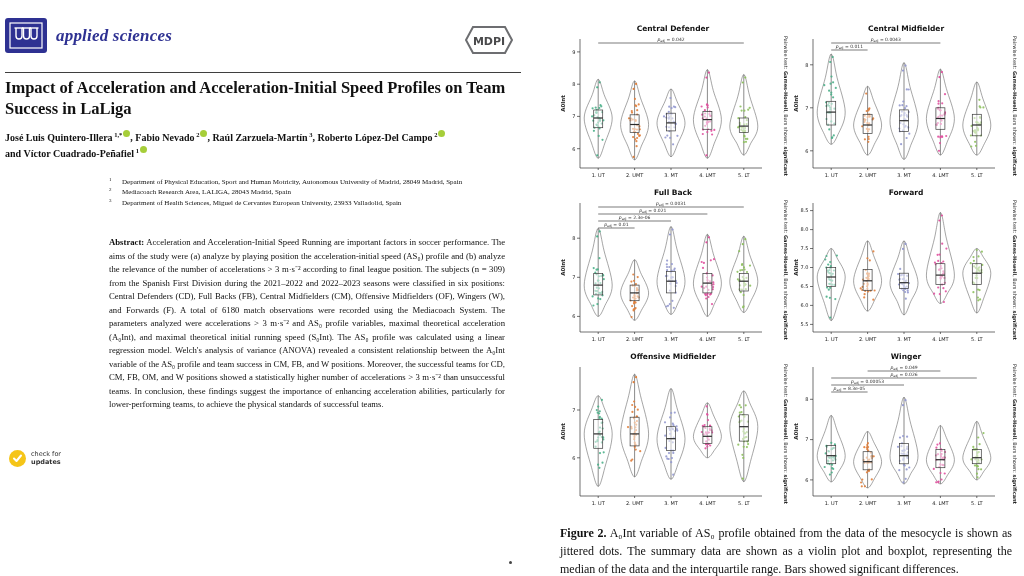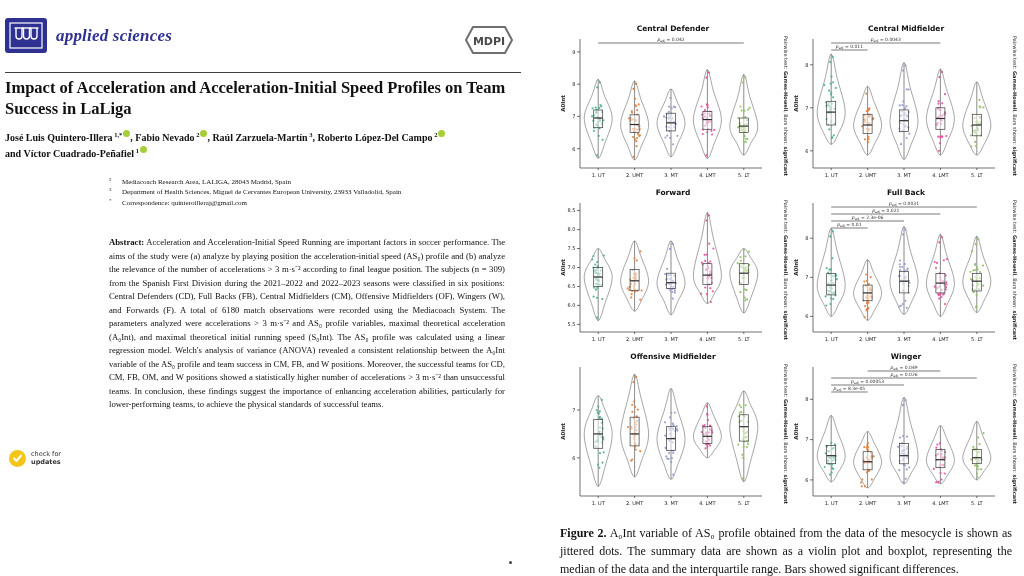--- a/index.html
+++ b/index.html
@@ -71,30 +71,30 @@
       </div>
     </div>
     <hr class="rule">
 
     <h1 class="paper-title">Impact of Acceleration and Acceleration-Initial Speed Profiles on Team Success in LaLiga</h1>
 
     <div class="authors"><span>José Luis Quintero-Illera</span><sup> 1,*</sup><span class="orcid-icon"></span>, <span>Fabio Nevado</span><sup> 2</sup><span class="orcid-icon"></span>, <span>Raúl Zarzuela-Martín</span><sup> 3</sup>, <span>Roberto López-Del Campo</span><sup> 2</sup><span class="orcid-icon"></span> <br>and <span>Víctor Cuadrado-Peñafiel</span><sup> 1</sup><span class="orcid-icon"></span></div>
 
     <div class="affil-block">
         <div class="affil-row">
+          <span class="affil-marker">1</span>
+          <span>Department of Physical Education, Sport and Human Motricity, Autonomous University of Madrid, 28049 Madrid, Spain</span>
+        </div>
+        <div class="affil-row">
           <span class="affil-marker">2</span>
           <span>Mediacoach Research Area, LALIGA, 28043 Madrid, Spain</span>
         </div>
         <div class="affil-row">
           <span class="affil-marker">3</span>
           <span>Department of Health Sciences, Miguel de Cervantes European University, 23933 Valladolid, Spain</span>
-        </div>
-        <div class="affil-row">
-          <span class="affil-marker">*</span>
-          <span>Correspondence: quinteroilleraj@gmail.com</span>
         </div>
       </div>
 
     <p class="abstract"><b>Abstract:</b> <span>Acceleration and Acceleration-Initial Speed Running are important factors in soccer performance. The aims of the study were (a) analyze by playing position the acceleration-initial speed (AS₀) profile and (b) analyze the relevance of the number of accelerations &gt; 3 m·s⁻² according to final league position. The subjects (n = 309) from the Spanish First Division during the 2021–2022 and 2022–2023 seasons were classified in six positions: Central Defenders (CD), Full Backs (FB), Central Midfielders (CM), Offensive Midfielders (OF), Wingers (W), and Forwards (F). A total of 6180 match observations were recorded using the Mediacoach System. The parameters analyzed were accelerations &gt; 3 m·s⁻² and AS₀ profile variables, maximal theoretical acceleration (A₀Int), and maximal theoretical initial running speed (S₀Int). The AS₀ profile was calculated using a linear regression model. Welch's analysis of variance (ANOVA) revealed a consistent relationship between the A₀Int variable of the AS₀ profile and team success in CM, FB, and W positions. Moreover, the successful teams for CD, CM, FB, OM, and W positions showed a statistically higher number of accelerations &gt; 3 m·s⁻² than unsuccessful teams. In conclusion, these findings suggest the importance of enhancing acceleration abilities, particularly for lower-performing teams, to achieve the physical standards of successful teams.</span></p>
 
     <div class="check-updates">
       <div class="cu-circle">
         <svg width="11" height="11" viewBox="0 0 11 11">
             <path d="M2 5.5 L4.5 8 L9 2.5" stroke="#ffffff" stroke-width="2" fill="none" stroke-linecap="round" stroke-linejoin="round"></path>
           </svg>
@@ -508,224 +508,20 @@
             <text x="42.2" y="142" text-anchor="middle" font-size="5" fill="#222">1. UT</text>
             <line x1="78.6" y1="133" x2="78.6" y2="135" stroke="#333" stroke-width="0.7"></line>
             <text x="78.6" y="142" text-anchor="middle" font-size="5" fill="#222">2. UMT</text>
             <line x1="115" y1="133" x2="115" y2="135" stroke="#333" stroke-width="0.7"></line>
             <text x="115" y="142" text-anchor="middle" font-size="5" fill="#222">3. MT</text>
             <line x1="151.39999999999998" y1="133" x2="151.39999999999998" y2="135" stroke="#333" stroke-width="0.7"></line>
             <text x="151.39999999999998" y="142" text-anchor="middle" font-size="5" fill="#222">4. LMT</text>
             <line x1="187.79999999999998" y1="133" x2="187.79999999999998" y2="135" stroke="#333" stroke-width="0.7"></line>
             <text x="187.79999999999998" y="142" text-anchor="middle" font-size="5" fill="#222">5. LT</text>
           </svg><div class="side-note"><span>Pairwise test: </span><span class="b">Games-Howell</span><span>, Bars shown: </span><span class="b">significant</span></div></div>
-        <div class="plot-cell"><div class="plot-title">Forward</div><svg width="216" height="150" viewBox="0 0 216 150">
-            <line x1="24" y1="4" x2="24" y2="133" stroke="#333" stroke-width="0.7"></line>
-            <line x1="24" y1="133" x2="206" y2="133" stroke="#333" stroke-width="0.7"></line>
-            <line x1="21" y1="125.4" x2="24" y2="125.4" stroke="#333" stroke-width="0.7"></line>
-            <text x="19.5" y="127.2" text-anchor="end" font-size="5" fill="#222">5.5</text>
-            <line x1="21" y1="106.4" x2="24" y2="106.4" stroke="#333" stroke-width="0.7"></line>
-            <text x="19.5" y="108.2" text-anchor="end" font-size="5" fill="#222">6.0</text>
-            <line x1="21" y1="87.5" x2="24" y2="87.5" stroke="#333" stroke-width="0.7"></line>
-            <text x="19.5" y="89.3" text-anchor="end" font-size="5" fill="#222">6.5</text>
-            <line x1="21" y1="68.5" x2="24" y2="68.5" stroke="#333" stroke-width="0.7"></line>
-            <text x="19.5" y="70.3" text-anchor="end" font-size="5" fill="#222">7.0</text>
-            <line x1="21" y1="49.5" x2="24" y2="49.5" stroke="#333" stroke-width="0.7"></line>
-            <text x="19.5" y="51.3" text-anchor="end" font-size="5" fill="#222">7.5</text>
-            <line x1="21" y1="30.6" x2="24" y2="30.6" stroke="#333" stroke-width="0.7"></line>
-            <text x="19.5" y="32.4" text-anchor="end" font-size="5" fill="#222">8.0</text>
-            <line x1="21" y1="11.6" x2="24" y2="11.6" stroke="#333" stroke-width="0.7"></line>
-            <text x="19.5" y="13.4" text-anchor="end" font-size="5" fill="#222">8.5</text>
-            <text transform="rotate(-90 7 68.5)" x="7" y="70.5" text-anchor="middle" font-size="5.5" font-weight="bold" fill="#222">A0Int</text>
-            <line x1="42.2" y1="121.6" x2="42.2" y2="49.5" stroke="#3a3a3a" stroke-width="0.6"></line>
-            <path d="M42.2,49.5C44.2,49.5 45.7,54.3 48.1,59.0C50.4,63.8 56.1,70.4 56.2,78.0C56.3,85.6 51.3,97.3 48.9,104.5C46.6,111.8 44.4,121.6 42.2,121.6C40.0,121.6 37.8,111.8 35.5,104.5C33.1,97.3 28.1,85.6 28.2,78.0C28.3,70.4 34.0,63.8 36.3,59.0C38.7,54.3 40.2,49.5 42.2,49.5Z" fill="none" stroke="#6a6a6a" stroke-width="0.6"></path>
-            <circle cx="44.9" cy="71.5" r="1.1" fill="#4db08a" fill-opacity="0.9"></circle>
-            <circle cx="36.3" cy="60.5" r="1.1" fill="#4db08a" fill-opacity="0.9"></circle>
-            <circle cx="41.3" cy="69.0" r="1.1" fill="#4db08a" fill-opacity="0.9"></circle>
-            <circle cx="40.3" cy="74.2" r="1.1" fill="#4db08a" fill-opacity="0.9"></circle>
-            <circle cx="41.0" cy="85.0" r="1.1" fill="#4db08a" fill-opacity="0.9"></circle>
-            <circle cx="39.3" cy="73.0" r="1.1" fill="#4db08a" fill-opacity="0.9"></circle>
-            <circle cx="40.9" cy="98.8" r="1.1" fill="#4db08a" fill-opacity="0.9"></circle>
-            <circle cx="37.3" cy="68.5" r="1.1" fill="#4db08a" fill-opacity="0.9"></circle>
-            <circle cx="45.5" cy="85.9" r="1.1" fill="#4db08a" fill-opacity="0.9"></circle>
-            <circle cx="38.9" cy="71.7" r="1.1" fill="#4db08a" fill-opacity="0.9"></circle>
-            <circle cx="41.4" cy="74.3" r="1.1" fill="#4db08a" fill-opacity="0.9"></circle>
-            <circle cx="38.1" cy="88.6" r="1.1" fill="#4db08a" fill-opacity="0.9"></circle>
-            <circle cx="46.3" cy="100.1" r="1.1" fill="#4db08a" fill-opacity="0.9"></circle>
-            <circle cx="40.2" cy="84.8" r="1.1" fill="#4db08a" fill-opacity="0.9"></circle>
-            <circle cx="42.3" cy="76.6" r="1.1" fill="#4db08a" fill-opacity="0.9"></circle>
-            <circle cx="37.5" cy="57.0" r="1.1" fill="#4db08a" fill-opacity="0.9"></circle>
-            <circle cx="41.2" cy="63.1" r="1.1" fill="#4db08a" fill-opacity="0.9"></circle>
-            <circle cx="43.8" cy="74.8" r="1.1" fill="#4db08a" fill-opacity="0.9"></circle>
-            <circle cx="41.5" cy="81.2" r="1.1" fill="#4db08a" fill-opacity="0.9"></circle>
-            <circle cx="40.6" cy="71.0" r="1.1" fill="#4db08a" fill-opacity="0.9"></circle>
-            <circle cx="39.8" cy="90.7" r="1.1" fill="#4db08a" fill-opacity="0.9"></circle>
-            <circle cx="41.8" cy="67.2" r="1.1" fill="#4db08a" fill-opacity="0.9"></circle>
-            <circle cx="47.9" cy="56.6" r="1.1" fill="#4db08a" fill-opacity="0.9"></circle>
-            <circle cx="39.2" cy="65.6" r="1.1" fill="#4db08a" fill-opacity="0.9"></circle>
-            <circle cx="40.3" cy="80.6" r="1.1" fill="#4db08a" fill-opacity="0.9"></circle>
-            <circle cx="41.2" cy="88.8" r="1.1" fill="#4db08a" fill-opacity="0.9"></circle>
-            <circle cx="43.3" cy="85.7" r="1.1" fill="#4db08a" fill-opacity="0.9"></circle>
-            <circle cx="39.9" cy="78.7" r="1.1" fill="#4db08a" fill-opacity="0.9"></circle>
-            <circle cx="43.2" cy="81.7" r="1.1" fill="#4db08a" fill-opacity="0.9"></circle>
-            <circle cx="37.6" cy="97.7" r="1.1" fill="#4db08a" fill-opacity="0.9"></circle>
-            <circle cx="41.2" cy="118.6" r="1.1" fill="#4db08a"></circle>
-            <rect x="37.7" y="68.5" width="9" height="19.0" fill="#ffffff" fill-opacity="0.5" stroke="#3a3a3a" stroke-width="0.7"></rect>
-            <line x1="37.7" y1="78.0" x2="46.7" y2="78.0" stroke="#2a2a2a" stroke-width="1.2"></line>
-            <line x1="78.6" y1="112.1" x2="78.6" y2="41.9" stroke="#3a3a3a" stroke-width="0.6"></line>
-            <path d="M78.6,41.9C80.6,41.9 82.1,49.5 84.5,56.2C86.8,62.8 92.5,74.2 92.6,81.8C92.7,89.4 87.7,96.6 85.3,101.7C83.0,106.8 80.8,112.1 78.6,112.1C76.4,112.1 74.2,106.8 71.9,101.7C69.5,96.6 64.5,89.4 64.6,81.8C64.7,74.2 70.4,62.8 72.7,56.2C75.1,49.5 76.6,41.9 78.6,41.9Z" fill="none" stroke="#6a6a6a" stroke-width="0.6"></path>
-            <circle cx="76.8" cy="71.1" r="1.1" fill="#e0803c" fill-opacity="0.9"></circle>
-            <circle cx="75.6" cy="95.2" r="1.1" fill="#e0803c" fill-opacity="0.9"></circle>
-            <circle cx="75.2" cy="98.4" r="1.1" fill="#e0803c" fill-opacity="0.9"></circle>
-            <circle cx="78.5" cy="74.4" r="1.1" fill="#e0803c" fill-opacity="0.9"></circle>
-            <circle cx="73.2" cy="91.0" r="1.1" fill="#e0803c" fill-opacity="0.9"></circle>
-            <circle cx="80.8" cy="61.4" r="1.1" fill="#e0803c" fill-opacity="0.9"></circle>
-            <circle cx="81.6" cy="91.7" r="1.1" fill="#e0803c" fill-opacity="0.9"></circle>
-            <circle cx="79.2" cy="92.4" r="1.1" fill="#e0803c" fill-opacity="0.9"></circle>
-            <circle cx="78.1" cy="74.7" r="1.1" fill="#e0803c" fill-opacity="0.9"></circle>
-            <circle cx="79.7" cy="77.4" r="1.1" fill="#e0803c" fill-opacity="0.9"></circle>
-            <circle cx="71.7" cy="89.4" r="1.1" fill="#e0803c" fill-opacity="0.9"></circle>
-            <circle cx="79.7" cy="76.0" r="1.1" fill="#e0803c" fill-opacity="0.9"></circle>
-            <circle cx="84.3" cy="100.7" r="1.1" fill="#e0803c" fill-opacity="0.9"></circle>
-            <circle cx="79.6" cy="79.8" r="1.1" fill="#e0803c" fill-opacity="0.9"></circle>
-            <circle cx="77.4" cy="78.8" r="1.1" fill="#e0803c" fill-opacity="0.9"></circle>
-            <circle cx="78.7" cy="85.8" r="1.1" fill="#e0803c" fill-opacity="0.9"></circle>
-            <circle cx="73.6" cy="87.8" r="1.1" fill="#e0803c" fill-opacity="0.9"></circle>
-            <circle cx="76.2" cy="91.9" r="1.1" fill="#e0803c" fill-opacity="0.9"></circle>
-            <circle cx="79.4" cy="80.7" r="1.1" fill="#e0803c" fill-opacity="0.9"></circle>
-            <circle cx="77.4" cy="81.8" r="1.1" fill="#e0803c" fill-opacity="0.9"></circle>
-            <circle cx="78.3" cy="89.8" r="1.1" fill="#e0803c" fill-opacity="0.9"></circle>
-            <circle cx="84.4" cy="52.4" r="1.1" fill="#e0803c" fill-opacity="0.9"></circle>
-            <circle cx="78.0" cy="87.3" r="1.1" fill="#e0803c" fill-opacity="0.9"></circle>
-            <circle cx="78.4" cy="59.3" r="1.1" fill="#e0803c" fill-opacity="0.9"></circle>
-            <circle cx="78.5" cy="84.4" r="1.1" fill="#e0803c" fill-opacity="0.9"></circle>
-            <circle cx="80.0" cy="74.6" r="1.1" fill="#e0803c" fill-opacity="0.9"></circle>
-            <circle cx="78.9" cy="78.7" r="1.1" fill="#e0803c" fill-opacity="0.9"></circle>
-            <circle cx="85.6" cy="91.5" r="1.1" fill="#e0803c" fill-opacity="0.9"></circle>
-            <circle cx="74.2" cy="80.7" r="1.1" fill="#e0803c" fill-opacity="0.9"></circle>
-            <circle cx="75.0" cy="84.8" r="1.1" fill="#e0803c" fill-opacity="0.9"></circle>
-            <rect x="74.1" y="70.4" width="9" height="20.9" fill="#ffffff" fill-opacity="0.5" stroke="#3a3a3a" stroke-width="0.7"></rect>
-            <line x1="74.1" y1="81.8" x2="83.1" y2="81.8" stroke="#2a2a2a" stroke-width="1.2"></line>
-            <line x1="115" y1="115.9" x2="115" y2="41.9" stroke="#3a3a3a" stroke-width="0.6"></line>
-            <path d="M115.0,41.9C117.0,41.9 118.5,51.1 120.9,58.1C123.2,65.0 128.9,76.2 129.0,83.7C129.1,91.1 124.1,97.3 121.7,102.6C119.4,108.0 117.2,115.9 115.0,115.9C112.8,115.9 110.6,108.0 108.3,102.6C105.9,97.3 100.9,91.1 101.0,83.7C101.1,76.2 106.8,65.0 109.1,58.1C111.5,51.1 113.0,41.9 115.0,41.9Z" fill="none" stroke="#6a6a6a" stroke-width="0.6"></path>
-            <circle cx="116.1" cy="88.7" r="1.1" fill="#9499cf" fill-opacity="0.9"></circle>
-            <circle cx="119.9" cy="84.2" r="1.1" fill="#9499cf" fill-opacity="0.9"></circle>
-            <circle cx="111.8" cy="76.5" r="1.1" fill="#9499cf" fill-opacity="0.9"></circle>
-            <circle cx="115.0" cy="79.7" r="1.1" fill="#9499cf" fill-opacity="0.9"></circle>
-            <circle cx="114.3" cy="91.3" r="1.1" fill="#9499cf" fill-opacity="0.9"></circle>
-            <circle cx="114.3" cy="75.8" r="1.1" fill="#9499cf" fill-opacity="0.9"></circle>
-            <circle cx="116.3" cy="89.9" r="1.1" fill="#9499cf" fill-opacity="0.9"></circle>
-            <circle cx="116.8" cy="99.7" r="1.1" fill="#9499cf" fill-opacity="0.9"></circle>
-            <circle cx="118.1" cy="76.8" r="1.1" fill="#9499cf" fill-opacity="0.9"></circle>
-            <circle cx="118.7" cy="89.5" r="1.1" fill="#9499cf" fill-opacity="0.9"></circle>
-            <circle cx="112.8" cy="89.6" r="1.1" fill="#9499cf" fill-opacity="0.9"></circle>
-            <circle cx="112.3" cy="84.3" r="1.1" fill="#9499cf" fill-opacity="0.9"></circle>
-            <circle cx="109.1" cy="75.0" r="1.1" fill="#9499cf" fill-opacity="0.9"></circle>
-            <circle cx="110.0" cy="85.5" r="1.1" fill="#9499cf" fill-opacity="0.9"></circle>
-            <circle cx="112.5" cy="76.0" r="1.1" fill="#9499cf" fill-opacity="0.9"></circle>
-            <circle cx="111.2" cy="79.9" r="1.1" fill="#9499cf" fill-opacity="0.9"></circle>
-            <circle cx="115.0" cy="76.3" r="1.1" fill="#9499cf" fill-opacity="0.9"></circle>
-            <circle cx="113.6" cy="85.2" r="1.1" fill="#9499cf" fill-opacity="0.9"></circle>
-            <circle cx="115.5" cy="84.2" r="1.1" fill="#9499cf" fill-opacity="0.9"></circle>
-            <circle cx="115.2" cy="88.3" r="1.1" fill="#9499cf" fill-opacity="0.9"></circle>
-            <circle cx="117.8" cy="87.5" r="1.1" fill="#9499cf" fill-opacity="0.9"></circle>
-            <circle cx="118.7" cy="91.6" r="1.1" fill="#9499cf" fill-opacity="0.9"></circle>
-            <circle cx="114.9" cy="86.9" r="1.1" fill="#9499cf" fill-opacity="0.9"></circle>
-            <circle cx="117.3" cy="81.6" r="1.1" fill="#9499cf" fill-opacity="0.9"></circle>
-            <circle cx="118.9" cy="93.4" r="1.1" fill="#9499cf" fill-opacity="0.9"></circle>
-            <circle cx="116.4" cy="82.1" r="1.1" fill="#9499cf" fill-opacity="0.9"></circle>
-            <circle cx="116.1" cy="93.0" r="1.1" fill="#9499cf" fill-opacity="0.9"></circle>
-            <circle cx="111.2" cy="69.9" r="1.1" fill="#9499cf" fill-opacity="0.9"></circle>
-            <circle cx="110.4" cy="80.7" r="1.1" fill="#9499cf" fill-opacity="0.9"></circle>
-            <circle cx="114.0" cy="80.2" r="1.1" fill="#9499cf" fill-opacity="0.9"></circle>
-            <circle cx="116.5" cy="44.9" r="1.1" fill="#9499cf"></circle>
-            <circle cx="114" cy="49.9" r="1.1" fill="#9499cf"></circle>
-            <rect x="110.5" y="74.2" width="9" height="15.2" fill="#ffffff" fill-opacity="0.5" stroke="#3a3a3a" stroke-width="0.7"></rect>
-            <line x1="110.5" y1="83.7" x2="119.5" y2="83.7" stroke="#2a2a2a" stroke-width="1.2"></line>
-            <line x1="151.39999999999998" y1="104.5" x2="151.39999999999998" y2="13.5" stroke="#3a3a3a" stroke-width="0.6"></line>
-            <path d="M151.4,13.5C153.4,13.5 154.9,28.7 157.3,39.1C159.6,49.5 165.3,66.8 165.4,76.1C165.5,85.4 160.5,90.3 158.1,95.1C155.8,99.8 153.6,104.5 151.4,104.5C149.2,104.5 147.0,99.8 144.7,95.1C142.3,90.3 137.3,85.4 137.4,76.1C137.5,66.8 143.2,49.5 145.5,39.1C147.9,28.7 149.4,13.5 151.4,13.5Z" fill="none" stroke="#6a6a6a" stroke-width="0.6"></path>
-            <circle cx="150.6" cy="55.6" r="1.1" fill="#e0519e" fill-opacity="0.9"></circle>
-            <circle cx="155.7" cy="83.8" r="1.1" fill="#e0519e" fill-opacity="0.9"></circle>
-            <circle cx="151.8" cy="67.0" r="1.1" fill="#e0519e" fill-opacity="0.9"></circle>
-            <circle cx="145.1" cy="94.7" r="1.1" fill="#e0519e" fill-opacity="0.9"></circle>
-            <circle cx="151.8" cy="79.6" r="1.1" fill="#e0519e" fill-opacity="0.9"></circle>
-            <circle cx="153.0" cy="77.6" r="1.1" fill="#e0519e" fill-opacity="0.9"></circle>
-            <circle cx="151.5" cy="78.7" r="1.1" fill="#e0519e" fill-opacity="0.9"></circle>
-            <circle cx="154.9" cy="74.4" r="1.1" fill="#e0519e" fill-opacity="0.9"></circle>
-            <circle cx="150.5" cy="70.4" r="1.1" fill="#e0519e" fill-opacity="0.9"></circle>
-            <circle cx="152.5" cy="69.3" r="1.1" fill="#e0519e" fill-opacity="0.9"></circle>
-            <circle cx="154.3" cy="72.3" r="1.1" fill="#e0519e" fill-opacity="0.9"></circle>
-            <circle cx="156.8" cy="92.3" r="1.1" fill="#e0519e" fill-opacity="0.9"></circle>
-            <circle cx="149.2" cy="61.9" r="1.1" fill="#e0519e" fill-opacity="0.9"></circle>
-            <circle cx="157.4" cy="49.6" r="1.1" fill="#e0519e" fill-opacity="0.9"></circle>
-            <circle cx="151.7" cy="76.5" r="1.1" fill="#e0519e" fill-opacity="0.9"></circle>
-            <circle cx="154.0" cy="74.5" r="1.1" fill="#e0519e" fill-opacity="0.9"></circle>
-            <circle cx="154.4" cy="89.2" r="1.1" fill="#e0519e" fill-opacity="0.9"></circle>
-            <circle cx="153.2" cy="44.7" r="1.1" fill="#e0519e" fill-opacity="0.9"></circle>
-            <circle cx="150.0" cy="70.8" r="1.1" fill="#e0519e" fill-opacity="0.9"></circle>
-            <circle cx="154.3" cy="62.5" r="1.1" fill="#e0519e" fill-opacity="0.9"></circle>
-            <circle cx="148.6" cy="55.8" r="1.1" fill="#e0519e" fill-opacity="0.9"></circle>
-            <circle cx="149.2" cy="88.5" r="1.1" fill="#e0519e" fill-opacity="0.9"></circle>
-            <circle cx="146.8" cy="65.3" r="1.1" fill="#e0519e" fill-opacity="0.9"></circle>
-            <circle cx="152.6" cy="64.0" r="1.1" fill="#e0519e" fill-opacity="0.9"></circle>
-            <circle cx="153.1" cy="85.4" r="1.1" fill="#e0519e" fill-opacity="0.9"></circle>
-            <circle cx="155.3" cy="78.9" r="1.1" fill="#e0519e" fill-opacity="0.9"></circle>
-            <circle cx="145.9" cy="63.6" r="1.1" fill="#e0519e" fill-opacity="0.9"></circle>
-            <circle cx="153.1" cy="76.3" r="1.1" fill="#e0519e" fill-opacity="0.9"></circle>
-            <circle cx="154.9" cy="103.0" r="1.1" fill="#e0519e" fill-opacity="0.9"></circle>
-            <circle cx="150.8" cy="95.1" r="1.1" fill="#e0519e" fill-opacity="0.9"></circle>
-            <circle cx="152.89999999999998" cy="16.5" r="1.1" fill="#e0519e"></circle>
-            <circle cx="150.39999999999998" cy="21.5" r="1.1" fill="#e0519e"></circle>
-            <rect x="146.89999999999998" y="64.7" width="9" height="20.9" fill="#ffffff" fill-opacity="0.5" stroke="#3a3a3a" stroke-width="0.7"></rect>
-            <line x1="146.89999999999998" y1="76.1" x2="155.89999999999998" y2="76.1" stroke="#2a2a2a" stroke-width="1.2"></line>
-            <line x1="187.79999999999998" y1="114.0" x2="187.79999999999998" y2="49.5" stroke="#3a3a3a" stroke-width="0.6"></line>
-            <path d="M187.8,49.5C189.8,49.5 191.3,53.0 193.7,57.1C196.0,61.2 201.7,67.1 201.8,74.2C201.9,81.3 196.9,93.2 194.5,99.8C192.2,106.4 190.0,114.0 187.8,114.0C185.6,114.0 183.4,106.4 181.1,99.8C178.7,93.2 173.7,81.3 173.8,74.2C173.9,67.1 179.6,61.2 181.9,57.1C184.3,53.0 185.8,49.5 187.8,49.5Z" fill="none" stroke="#6a6a6a" stroke-width="0.6"></path>
-            <circle cx="184.9" cy="61.8" r="1.1" fill="#8ec15f" fill-opacity="0.9"></circle>
-            <circle cx="189.3" cy="101.3" r="1.1" fill="#8ec15f" fill-opacity="0.9"></circle>
-            <circle cx="187.7" cy="72.9" r="1.1" fill="#8ec15f" fill-opacity="0.9"></circle>
-            <circle cx="191.1" cy="100.4" r="1.1" fill="#8ec15f" fill-opacity="0.9"></circle>
-            <circle cx="186.7" cy="68.8" r="1.1" fill="#8ec15f" fill-opacity="0.9"></circle>
-            <circle cx="193.3" cy="65.9" r="1.1" fill="#8ec15f" fill-opacity="0.9"></circle>
-            <circle cx="190.5" cy="72.0" r="1.1" fill="#8ec15f" fill-opacity="0.9"></circle>
-            <circle cx="189.0" cy="90.6" r="1.1" fill="#8ec15f" fill-opacity="0.9"></circle>
-            <circle cx="190.6" cy="91.1" r="1.1" fill="#8ec15f" fill-opacity="0.9"></circle>
-            <circle cx="190.0" cy="71.4" r="1.1" fill="#8ec15f" fill-opacity="0.9"></circle>
-            <circle cx="186.7" cy="78.9" r="1.1" fill="#8ec15f" fill-opacity="0.9"></circle>
-            <circle cx="185.3" cy="84.3" r="1.1" fill="#8ec15f" fill-opacity="0.9"></circle>
-            <circle cx="185.1" cy="67.4" r="1.1" fill="#8ec15f" fill-opacity="0.9"></circle>
-            <circle cx="187.5" cy="76.5" r="1.1" fill="#8ec15f" fill-opacity="0.9"></circle>
-            <circle cx="190.3" cy="68.3" r="1.1" fill="#8ec15f" fill-opacity="0.9"></circle>
-            <circle cx="181.7" cy="64.2" r="1.1" fill="#8ec15f" fill-opacity="0.9"></circle>
-            <circle cx="184.5" cy="58.1" r="1.1" fill="#8ec15f" fill-opacity="0.9"></circle>
-            <circle cx="189.5" cy="69.1" r="1.1" fill="#8ec15f" fill-opacity="0.9"></circle>
-            <circle cx="187.8" cy="51.0" r="1.1" fill="#8ec15f" fill-opacity="0.9"></circle>
-            <circle cx="192.9" cy="52.7" r="1.1" fill="#8ec15f" fill-opacity="0.9"></circle>
-            <circle cx="188.3" cy="70.1" r="1.1" fill="#8ec15f" fill-opacity="0.9"></circle>
-            <circle cx="189.5" cy="57.4" r="1.1" fill="#8ec15f" fill-opacity="0.9"></circle>
-            <circle cx="192.4" cy="73.4" r="1.1" fill="#8ec15f" fill-opacity="0.9"></circle>
-            <circle cx="189.1" cy="70.8" r="1.1" fill="#8ec15f" fill-opacity="0.9"></circle>
-            <circle cx="192.4" cy="71.1" r="1.1" fill="#8ec15f" fill-opacity="0.9"></circle>
-            <circle cx="188.9" cy="98.6" r="1.1" fill="#8ec15f" fill-opacity="0.9"></circle>
-            <circle cx="188.3" cy="79.1" r="1.1" fill="#8ec15f" fill-opacity="0.9"></circle>
-            <circle cx="187.5" cy="65.6" r="1.1" fill="#8ec15f" fill-opacity="0.9"></circle>
-            <circle cx="184.4" cy="93.2" r="1.1" fill="#8ec15f" fill-opacity="0.9"></circle>
-            <circle cx="184.0" cy="83.4" r="1.1" fill="#8ec15f" fill-opacity="0.9"></circle>
-            <rect x="183.29999999999998" y="64.7" width="9" height="20.9" fill="#ffffff" fill-opacity="0.5" stroke="#3a3a3a" stroke-width="0.7"></rect>
-            <line x1="183.29999999999998" y1="74.2" x2="192.29999999999998" y2="74.2" stroke="#2a2a2a" stroke-width="1.2"></line>
-            <line x1="42.2" y1="133" x2="42.2" y2="135" stroke="#333" stroke-width="0.7"></line>
-            <text x="42.2" y="142" text-anchor="middle" font-size="5" fill="#222">1. UT</text>
-            <line x1="78.6" y1="133" x2="78.6" y2="135" stroke="#333" stroke-width="0.7"></line>
-            <text x="78.6" y="142" text-anchor="middle" font-size="5" fill="#222">2. UMT</text>
-            <line x1="115" y1="133" x2="115" y2="135" stroke="#333" stroke-width="0.7"></line>
-            <text x="115" y="142" text-anchor="middle" font-size="5" fill="#222">3. MT</text>
-            <line x1="151.39999999999998" y1="133" x2="151.39999999999998" y2="135" stroke="#333" stroke-width="0.7"></line>
-            <text x="151.39999999999998" y="142" text-anchor="middle" font-size="5" fill="#222">4. LMT</text>
-            <line x1="187.79999999999998" y1="133" x2="187.79999999999998" y2="135" stroke="#333" stroke-width="0.7"></line>
-            <text x="187.79999999999998" y="142" text-anchor="middle" font-size="5" fill="#222">5. LT</text>
-          </svg><div class="side-note"><span>Pairwise test: </span><span class="b">Games-Howell</span><span>, Bars shown: </span><span class="b">significant</span></div></div>
         <div class="plot-cell"><div class="plot-title">Full Back</div><svg width="216" height="150" viewBox="0 0 216 150">
             <line x1="24" y1="4" x2="24" y2="133" stroke="#333" stroke-width="0.7"></line>
             <line x1="24" y1="133" x2="206" y2="133" stroke="#333" stroke-width="0.7"></line>
             <line x1="21" y1="117.4" x2="24" y2="117.4" stroke="#333" stroke-width="0.7"></line>
             <text x="19.5" y="119.2" text-anchor="end" font-size="5" fill="#222">6</text>
             <line x1="21" y1="78.3" x2="24" y2="78.3" stroke="#333" stroke-width="0.7"></line>
             <text x="19.5" y="80.1" text-anchor="end" font-size="5" fill="#222">7</text>
             <line x1="21" y1="39.2" x2="24" y2="39.2" stroke="#333" stroke-width="0.7"></line>
             <text x="19.5" y="41.0" text-anchor="end" font-size="5" fill="#222">8</text>
             <text transform="rotate(-90 7 68.5)" x="7" y="70.5" text-anchor="middle" font-size="5.5" font-weight="bold" fill="#222">A0Int</text>
@@ -908,20 +704,224 @@
             <rect x="183.29999999999998" y="74.4" width="9" height="17.6" fill="#ffffff" fill-opacity="0.5" stroke="#3a3a3a" stroke-width="0.7"></rect>
             <line x1="183.29999999999998" y1="82.2" x2="192.29999999999998" y2="82.2" stroke="#2a2a2a" stroke-width="1.2"></line>
             <line x1="42.2" y1="29" x2="78.6" y2="29" stroke="#444" stroke-width="0.7"></line>
             <text x="60.4" y="27.4" text-anchor="middle" font-size="4.5" fill="#333"><tspan font-style="italic">p</tspan><tspan font-size="3.2" dy="1">adj</tspan><tspan dy="-1"> = 0.01</tspan></text>
             <line x1="42.2" y1="22" x2="115" y2="22" stroke="#444" stroke-width="0.7"></line>
             <text x="78.6" y="20.4" text-anchor="middle" font-size="4.5" fill="#333"><tspan font-style="italic">p</tspan><tspan font-size="3.2" dy="1">adj</tspan><tspan dy="-1"> = 2.3e-06</tspan></text>
             <line x1="42.2" y1="15" x2="151.39999999999998" y2="15" stroke="#444" stroke-width="0.7"></line>
             <text x="96.8" y="13.4" text-anchor="middle" font-size="4.5" fill="#333"><tspan font-style="italic">p</tspan><tspan font-size="3.2" dy="1">adj</tspan><tspan dy="-1"> = 0.021</tspan></text>
             <line x1="42.2" y1="8" x2="187.79999999999998" y2="8" stroke="#444" stroke-width="0.7"></line>
             <text x="115.0" y="6.4" text-anchor="middle" font-size="4.5" fill="#333"><tspan font-style="italic">p</tspan><tspan font-size="3.2" dy="1">adj</tspan><tspan dy="-1"> = 0.0031</tspan></text>
+            <line x1="42.2" y1="133" x2="42.2" y2="135" stroke="#333" stroke-width="0.7"></line>
+            <text x="42.2" y="142" text-anchor="middle" font-size="5" fill="#222">1. UT</text>
+            <line x1="78.6" y1="133" x2="78.6" y2="135" stroke="#333" stroke-width="0.7"></line>
+            <text x="78.6" y="142" text-anchor="middle" font-size="5" fill="#222">2. UMT</text>
+            <line x1="115" y1="133" x2="115" y2="135" stroke="#333" stroke-width="0.7"></line>
+            <text x="115" y="142" text-anchor="middle" font-size="5" fill="#222">3. MT</text>
+            <line x1="151.39999999999998" y1="133" x2="151.39999999999998" y2="135" stroke="#333" stroke-width="0.7"></line>
+            <text x="151.39999999999998" y="142" text-anchor="middle" font-size="5" fill="#222">4. LMT</text>
+            <line x1="187.79999999999998" y1="133" x2="187.79999999999998" y2="135" stroke="#333" stroke-width="0.7"></line>
+            <text x="187.79999999999998" y="142" text-anchor="middle" font-size="5" fill="#222">5. LT</text>
+          </svg><div class="side-note"><span>Pairwise test: </span><span class="b">Games-Howell</span><span>, Bars shown: </span><span class="b">significant</span></div></div>
+        <div class="plot-cell"><div class="plot-title">Forward</div><svg width="216" height="150" viewBox="0 0 216 150">
+            <line x1="24" y1="4" x2="24" y2="133" stroke="#333" stroke-width="0.7"></line>
+            <line x1="24" y1="133" x2="206" y2="133" stroke="#333" stroke-width="0.7"></line>
+            <line x1="21" y1="125.4" x2="24" y2="125.4" stroke="#333" stroke-width="0.7"></line>
+            <text x="19.5" y="127.2" text-anchor="end" font-size="5" fill="#222">5.5</text>
+            <line x1="21" y1="106.4" x2="24" y2="106.4" stroke="#333" stroke-width="0.7"></line>
+            <text x="19.5" y="108.2" text-anchor="end" font-size="5" fill="#222">6.0</text>
+            <line x1="21" y1="87.5" x2="24" y2="87.5" stroke="#333" stroke-width="0.7"></line>
+            <text x="19.5" y="89.3" text-anchor="end" font-size="5" fill="#222">6.5</text>
+            <line x1="21" y1="68.5" x2="24" y2="68.5" stroke="#333" stroke-width="0.7"></line>
+            <text x="19.5" y="70.3" text-anchor="end" font-size="5" fill="#222">7.0</text>
+            <line x1="21" y1="49.5" x2="24" y2="49.5" stroke="#333" stroke-width="0.7"></line>
+            <text x="19.5" y="51.3" text-anchor="end" font-size="5" fill="#222">7.5</text>
+            <line x1="21" y1="30.6" x2="24" y2="30.6" stroke="#333" stroke-width="0.7"></line>
+            <text x="19.5" y="32.4" text-anchor="end" font-size="5" fill="#222">8.0</text>
+            <line x1="21" y1="11.6" x2="24" y2="11.6" stroke="#333" stroke-width="0.7"></line>
+            <text x="19.5" y="13.4" text-anchor="end" font-size="5" fill="#222">8.5</text>
+            <text transform="rotate(-90 7 68.5)" x="7" y="70.5" text-anchor="middle" font-size="5.5" font-weight="bold" fill="#222">A0Int</text>
+            <line x1="42.2" y1="121.6" x2="42.2" y2="49.5" stroke="#3a3a3a" stroke-width="0.6"></line>
+            <path d="M42.2,49.5C44.2,49.5 45.7,54.3 48.1,59.0C50.4,63.8 56.1,70.4 56.2,78.0C56.3,85.6 51.3,97.3 48.9,104.5C46.6,111.8 44.4,121.6 42.2,121.6C40.0,121.6 37.8,111.8 35.5,104.5C33.1,97.3 28.1,85.6 28.2,78.0C28.3,70.4 34.0,63.8 36.3,59.0C38.7,54.3 40.2,49.5 42.2,49.5Z" fill="none" stroke="#6a6a6a" stroke-width="0.6"></path>
+            <circle cx="44.9" cy="71.5" r="1.1" fill="#4db08a" fill-opacity="0.9"></circle>
+            <circle cx="36.3" cy="60.5" r="1.1" fill="#4db08a" fill-opacity="0.9"></circle>
+            <circle cx="41.3" cy="69.0" r="1.1" fill="#4db08a" fill-opacity="0.9"></circle>
+            <circle cx="40.3" cy="74.2" r="1.1" fill="#4db08a" fill-opacity="0.9"></circle>
+            <circle cx="41.0" cy="85.0" r="1.1" fill="#4db08a" fill-opacity="0.9"></circle>
+            <circle cx="39.3" cy="73.0" r="1.1" fill="#4db08a" fill-opacity="0.9"></circle>
+            <circle cx="40.9" cy="98.8" r="1.1" fill="#4db08a" fill-opacity="0.9"></circle>
+            <circle cx="37.3" cy="68.5" r="1.1" fill="#4db08a" fill-opacity="0.9"></circle>
+            <circle cx="45.5" cy="85.9" r="1.1" fill="#4db08a" fill-opacity="0.9"></circle>
+            <circle cx="38.9" cy="71.7" r="1.1" fill="#4db08a" fill-opacity="0.9"></circle>
+            <circle cx="41.4" cy="74.3" r="1.1" fill="#4db08a" fill-opacity="0.9"></circle>
+            <circle cx="38.1" cy="88.6" r="1.1" fill="#4db08a" fill-opacity="0.9"></circle>
+            <circle cx="46.3" cy="100.1" r="1.1" fill="#4db08a" fill-opacity="0.9"></circle>
+            <circle cx="40.2" cy="84.8" r="1.1" fill="#4db08a" fill-opacity="0.9"></circle>
+            <circle cx="42.3" cy="76.6" r="1.1" fill="#4db08a" fill-opacity="0.9"></circle>
+            <circle cx="37.5" cy="57.0" r="1.1" fill="#4db08a" fill-opacity="0.9"></circle>
+            <circle cx="41.2" cy="63.1" r="1.1" fill="#4db08a" fill-opacity="0.9"></circle>
+            <circle cx="43.8" cy="74.8" r="1.1" fill="#4db08a" fill-opacity="0.9"></circle>
+            <circle cx="41.5" cy="81.2" r="1.1" fill="#4db08a" fill-opacity="0.9"></circle>
+            <circle cx="40.6" cy="71.0" r="1.1" fill="#4db08a" fill-opacity="0.9"></circle>
+            <circle cx="39.8" cy="90.7" r="1.1" fill="#4db08a" fill-opacity="0.9"></circle>
+            <circle cx="41.8" cy="67.2" r="1.1" fill="#4db08a" fill-opacity="0.9"></circle>
+            <circle cx="47.9" cy="56.6" r="1.1" fill="#4db08a" fill-opacity="0.9"></circle>
+            <circle cx="39.2" cy="65.6" r="1.1" fill="#4db08a" fill-opacity="0.9"></circle>
+            <circle cx="40.3" cy="80.6" r="1.1" fill="#4db08a" fill-opacity="0.9"></circle>
+            <circle cx="41.2" cy="88.8" r="1.1" fill="#4db08a" fill-opacity="0.9"></circle>
+            <circle cx="43.3" cy="85.7" r="1.1" fill="#4db08a" fill-opacity="0.9"></circle>
+            <circle cx="39.9" cy="78.7" r="1.1" fill="#4db08a" fill-opacity="0.9"></circle>
+            <circle cx="43.2" cy="81.7" r="1.1" fill="#4db08a" fill-opacity="0.9"></circle>
+            <circle cx="37.6" cy="97.7" r="1.1" fill="#4db08a" fill-opacity="0.9"></circle>
+            <circle cx="41.2" cy="118.6" r="1.1" fill="#4db08a"></circle>
+            <rect x="37.7" y="68.5" width="9" height="19.0" fill="#ffffff" fill-opacity="0.5" stroke="#3a3a3a" stroke-width="0.7"></rect>
+            <line x1="37.7" y1="78.0" x2="46.7" y2="78.0" stroke="#2a2a2a" stroke-width="1.2"></line>
+            <line x1="78.6" y1="112.1" x2="78.6" y2="41.9" stroke="#3a3a3a" stroke-width="0.6"></line>
+            <path d="M78.6,41.9C80.6,41.9 82.1,49.5 84.5,56.2C86.8,62.8 92.5,74.2 92.6,81.8C92.7,89.4 87.7,96.6 85.3,101.7C83.0,106.8 80.8,112.1 78.6,112.1C76.4,112.1 74.2,106.8 71.9,101.7C69.5,96.6 64.5,89.4 64.6,81.8C64.7,74.2 70.4,62.8 72.7,56.2C75.1,49.5 76.6,41.9 78.6,41.9Z" fill="none" stroke="#6a6a6a" stroke-width="0.6"></path>
+            <circle cx="76.8" cy="71.1" r="1.1" fill="#e0803c" fill-opacity="0.9"></circle>
+            <circle cx="75.6" cy="95.2" r="1.1" fill="#e0803c" fill-opacity="0.9"></circle>
+            <circle cx="75.2" cy="98.4" r="1.1" fill="#e0803c" fill-opacity="0.9"></circle>
+            <circle cx="78.5" cy="74.4" r="1.1" fill="#e0803c" fill-opacity="0.9"></circle>
+            <circle cx="73.2" cy="91.0" r="1.1" fill="#e0803c" fill-opacity="0.9"></circle>
+            <circle cx="80.8" cy="61.4" r="1.1" fill="#e0803c" fill-opacity="0.9"></circle>
+            <circle cx="81.6" cy="91.7" r="1.1" fill="#e0803c" fill-opacity="0.9"></circle>
+            <circle cx="79.2" cy="92.4" r="1.1" fill="#e0803c" fill-opacity="0.9"></circle>
+            <circle cx="78.1" cy="74.7" r="1.1" fill="#e0803c" fill-opacity="0.9"></circle>
+            <circle cx="79.7" cy="77.4" r="1.1" fill="#e0803c" fill-opacity="0.9"></circle>
+            <circle cx="71.7" cy="89.4" r="1.1" fill="#e0803c" fill-opacity="0.9"></circle>
+            <circle cx="79.7" cy="76.0" r="1.1" fill="#e0803c" fill-opacity="0.9"></circle>
+            <circle cx="84.3" cy="100.7" r="1.1" fill="#e0803c" fill-opacity="0.9"></circle>
+            <circle cx="79.6" cy="79.8" r="1.1" fill="#e0803c" fill-opacity="0.9"></circle>
+            <circle cx="77.4" cy="78.8" r="1.1" fill="#e0803c" fill-opacity="0.9"></circle>
+            <circle cx="78.7" cy="85.8" r="1.1" fill="#e0803c" fill-opacity="0.9"></circle>
+            <circle cx="73.6" cy="87.8" r="1.1" fill="#e0803c" fill-opacity="0.9"></circle>
+            <circle cx="76.2" cy="91.9" r="1.1" fill="#e0803c" fill-opacity="0.9"></circle>
+            <circle cx="79.4" cy="80.7" r="1.1" fill="#e0803c" fill-opacity="0.9"></circle>
+            <circle cx="77.4" cy="81.8" r="1.1" fill="#e0803c" fill-opacity="0.9"></circle>
+            <circle cx="78.3" cy="89.8" r="1.1" fill="#e0803c" fill-opacity="0.9"></circle>
+            <circle cx="84.4" cy="52.4" r="1.1" fill="#e0803c" fill-opacity="0.9"></circle>
+            <circle cx="78.0" cy="87.3" r="1.1" fill="#e0803c" fill-opacity="0.9"></circle>
+            <circle cx="78.4" cy="59.3" r="1.1" fill="#e0803c" fill-opacity="0.9"></circle>
+            <circle cx="78.5" cy="84.4" r="1.1" fill="#e0803c" fill-opacity="0.9"></circle>
+            <circle cx="80.0" cy="74.6" r="1.1" fill="#e0803c" fill-opacity="0.9"></circle>
+            <circle cx="78.9" cy="78.7" r="1.1" fill="#e0803c" fill-opacity="0.9"></circle>
+            <circle cx="85.6" cy="91.5" r="1.1" fill="#e0803c" fill-opacity="0.9"></circle>
+            <circle cx="74.2" cy="80.7" r="1.1" fill="#e0803c" fill-opacity="0.9"></circle>
+            <circle cx="75.0" cy="84.8" r="1.1" fill="#e0803c" fill-opacity="0.9"></circle>
+            <rect x="74.1" y="70.4" width="9" height="20.9" fill="#ffffff" fill-opacity="0.5" stroke="#3a3a3a" stroke-width="0.7"></rect>
+            <line x1="74.1" y1="81.8" x2="83.1" y2="81.8" stroke="#2a2a2a" stroke-width="1.2"></line>
+            <line x1="115" y1="115.9" x2="115" y2="41.9" stroke="#3a3a3a" stroke-width="0.6"></line>
+            <path d="M115.0,41.9C117.0,41.9 118.5,51.1 120.9,58.1C123.2,65.0 128.9,76.2 129.0,83.7C129.1,91.1 124.1,97.3 121.7,102.6C119.4,108.0 117.2,115.9 115.0,115.9C112.8,115.9 110.6,108.0 108.3,102.6C105.9,97.3 100.9,91.1 101.0,83.7C101.1,76.2 106.8,65.0 109.1,58.1C111.5,51.1 113.0,41.9 115.0,41.9Z" fill="none" stroke="#6a6a6a" stroke-width="0.6"></path>
+            <circle cx="116.1" cy="88.7" r="1.1" fill="#9499cf" fill-opacity="0.9"></circle>
+            <circle cx="119.9" cy="84.2" r="1.1" fill="#9499cf" fill-opacity="0.9"></circle>
+            <circle cx="111.8" cy="76.5" r="1.1" fill="#9499cf" fill-opacity="0.9"></circle>
+            <circle cx="115.0" cy="79.7" r="1.1" fill="#9499cf" fill-opacity="0.9"></circle>
+            <circle cx="114.3" cy="91.3" r="1.1" fill="#9499cf" fill-opacity="0.9"></circle>
+            <circle cx="114.3" cy="75.8" r="1.1" fill="#9499cf" fill-opacity="0.9"></circle>
+            <circle cx="116.3" cy="89.9" r="1.1" fill="#9499cf" fill-opacity="0.9"></circle>
+            <circle cx="116.8" cy="99.7" r="1.1" fill="#9499cf" fill-opacity="0.9"></circle>
+            <circle cx="118.1" cy="76.8" r="1.1" fill="#9499cf" fill-opacity="0.9"></circle>
+            <circle cx="118.7" cy="89.5" r="1.1" fill="#9499cf" fill-opacity="0.9"></circle>
+            <circle cx="112.8" cy="89.6" r="1.1" fill="#9499cf" fill-opacity="0.9"></circle>
+            <circle cx="112.3" cy="84.3" r="1.1" fill="#9499cf" fill-opacity="0.9"></circle>
+            <circle cx="109.1" cy="75.0" r="1.1" fill="#9499cf" fill-opacity="0.9"></circle>
+            <circle cx="110.0" cy="85.5" r="1.1" fill="#9499cf" fill-opacity="0.9"></circle>
+            <circle cx="112.5" cy="76.0" r="1.1" fill="#9499cf" fill-opacity="0.9"></circle>
+            <circle cx="111.2" cy="79.9" r="1.1" fill="#9499cf" fill-opacity="0.9"></circle>
+            <circle cx="115.0" cy="76.3" r="1.1" fill="#9499cf" fill-opacity="0.9"></circle>
+            <circle cx="113.6" cy="85.2" r="1.1" fill="#9499cf" fill-opacity="0.9"></circle>
+            <circle cx="115.5" cy="84.2" r="1.1" fill="#9499cf" fill-opacity="0.9"></circle>
+            <circle cx="115.2" cy="88.3" r="1.1" fill="#9499cf" fill-opacity="0.9"></circle>
+            <circle cx="117.8" cy="87.5" r="1.1" fill="#9499cf" fill-opacity="0.9"></circle>
+            <circle cx="118.7" cy="91.6" r="1.1" fill="#9499cf" fill-opacity="0.9"></circle>
+            <circle cx="114.9" cy="86.9" r="1.1" fill="#9499cf" fill-opacity="0.9"></circle>
+            <circle cx="117.3" cy="81.6" r="1.1" fill="#9499cf" fill-opacity="0.9"></circle>
+            <circle cx="118.9" cy="93.4" r="1.1" fill="#9499cf" fill-opacity="0.9"></circle>
+            <circle cx="116.4" cy="82.1" r="1.1" fill="#9499cf" fill-opacity="0.9"></circle>
+            <circle cx="116.1" cy="93.0" r="1.1" fill="#9499cf" fill-opacity="0.9"></circle>
+            <circle cx="111.2" cy="69.9" r="1.1" fill="#9499cf" fill-opacity="0.9"></circle>
+            <circle cx="110.4" cy="80.7" r="1.1" fill="#9499cf" fill-opacity="0.9"></circle>
+            <circle cx="114.0" cy="80.2" r="1.1" fill="#9499cf" fill-opacity="0.9"></circle>
+            <circle cx="116.5" cy="44.9" r="1.1" fill="#9499cf"></circle>
+            <circle cx="114" cy="49.9" r="1.1" fill="#9499cf"></circle>
+            <rect x="110.5" y="74.2" width="9" height="15.2" fill="#ffffff" fill-opacity="0.5" stroke="#3a3a3a" stroke-width="0.7"></rect>
+            <line x1="110.5" y1="83.7" x2="119.5" y2="83.7" stroke="#2a2a2a" stroke-width="1.2"></line>
+            <line x1="151.39999999999998" y1="104.5" x2="151.39999999999998" y2="13.5" stroke="#3a3a3a" stroke-width="0.6"></line>
+            <path d="M151.4,13.5C153.4,13.5 154.9,28.7 157.3,39.1C159.6,49.5 165.3,66.8 165.4,76.1C165.5,85.4 160.5,90.3 158.1,95.1C155.8,99.8 153.6,104.5 151.4,104.5C149.2,104.5 147.0,99.8 144.7,95.1C142.3,90.3 137.3,85.4 137.4,76.1C137.5,66.8 143.2,49.5 145.5,39.1C147.9,28.7 149.4,13.5 151.4,13.5Z" fill="none" stroke="#6a6a6a" stroke-width="0.6"></path>
+            <circle cx="150.6" cy="55.6" r="1.1" fill="#e0519e" fill-opacity="0.9"></circle>
+            <circle cx="155.7" cy="83.8" r="1.1" fill="#e0519e" fill-opacity="0.9"></circle>
+            <circle cx="151.8" cy="67.0" r="1.1" fill="#e0519e" fill-opacity="0.9"></circle>
+            <circle cx="145.1" cy="94.7" r="1.1" fill="#e0519e" fill-opacity="0.9"></circle>
+            <circle cx="151.8" cy="79.6" r="1.1" fill="#e0519e" fill-opacity="0.9"></circle>
+            <circle cx="153.0" cy="77.6" r="1.1" fill="#e0519e" fill-opacity="0.9"></circle>
+            <circle cx="151.5" cy="78.7" r="1.1" fill="#e0519e" fill-opacity="0.9"></circle>
+            <circle cx="154.9" cy="74.4" r="1.1" fill="#e0519e" fill-opacity="0.9"></circle>
+            <circle cx="150.5" cy="70.4" r="1.1" fill="#e0519e" fill-opacity="0.9"></circle>
+            <circle cx="152.5" cy="69.3" r="1.1" fill="#e0519e" fill-opacity="0.9"></circle>
+            <circle cx="154.3" cy="72.3" r="1.1" fill="#e0519e" fill-opacity="0.9"></circle>
+            <circle cx="156.8" cy="92.3" r="1.1" fill="#e0519e" fill-opacity="0.9"></circle>
+            <circle cx="149.2" cy="61.9" r="1.1" fill="#e0519e" fill-opacity="0.9"></circle>
+            <circle cx="157.4" cy="49.6" r="1.1" fill="#e0519e" fill-opacity="0.9"></circle>
+            <circle cx="151.7" cy="76.5" r="1.1" fill="#e0519e" fill-opacity="0.9"></circle>
+            <circle cx="154.0" cy="74.5" r="1.1" fill="#e0519e" fill-opacity="0.9"></circle>
+            <circle cx="154.4" cy="89.2" r="1.1" fill="#e0519e" fill-opacity="0.9"></circle>
+            <circle cx="153.2" cy="44.7" r="1.1" fill="#e0519e" fill-opacity="0.9"></circle>
+            <circle cx="150.0" cy="70.8" r="1.1" fill="#e0519e" fill-opacity="0.9"></circle>
+            <circle cx="154.3" cy="62.5" r="1.1" fill="#e0519e" fill-opacity="0.9"></circle>
+            <circle cx="148.6" cy="55.8" r="1.1" fill="#e0519e" fill-opacity="0.9"></circle>
+            <circle cx="149.2" cy="88.5" r="1.1" fill="#e0519e" fill-opacity="0.9"></circle>
+            <circle cx="146.8" cy="65.3" r="1.1" fill="#e0519e" fill-opacity="0.9"></circle>
+            <circle cx="152.6" cy="64.0" r="1.1" fill="#e0519e" fill-opacity="0.9"></circle>
+            <circle cx="153.1" cy="85.4" r="1.1" fill="#e0519e" fill-opacity="0.9"></circle>
+            <circle cx="155.3" cy="78.9" r="1.1" fill="#e0519e" fill-opacity="0.9"></circle>
+            <circle cx="145.9" cy="63.6" r="1.1" fill="#e0519e" fill-opacity="0.9"></circle>
+            <circle cx="153.1" cy="76.3" r="1.1" fill="#e0519e" fill-opacity="0.9"></circle>
+            <circle cx="154.9" cy="103.0" r="1.1" fill="#e0519e" fill-opacity="0.9"></circle>
+            <circle cx="150.8" cy="95.1" r="1.1" fill="#e0519e" fill-opacity="0.9"></circle>
+            <circle cx="152.89999999999998" cy="16.5" r="1.1" fill="#e0519e"></circle>
+            <circle cx="150.39999999999998" cy="21.5" r="1.1" fill="#e0519e"></circle>
+            <rect x="146.89999999999998" y="64.7" width="9" height="20.9" fill="#ffffff" fill-opacity="0.5" stroke="#3a3a3a" stroke-width="0.7"></rect>
+            <line x1="146.89999999999998" y1="76.1" x2="155.89999999999998" y2="76.1" stroke="#2a2a2a" stroke-width="1.2"></line>
+            <line x1="187.79999999999998" y1="114.0" x2="187.79999999999998" y2="49.5" stroke="#3a3a3a" stroke-width="0.6"></line>
+            <path d="M187.8,49.5C189.8,49.5 191.3,53.0 193.7,57.1C196.0,61.2 201.7,67.1 201.8,74.2C201.9,81.3 196.9,93.2 194.5,99.8C192.2,106.4 190.0,114.0 187.8,114.0C185.6,114.0 183.4,106.4 181.1,99.8C178.7,93.2 173.7,81.3 173.8,74.2C173.9,67.1 179.6,61.2 181.9,57.1C184.3,53.0 185.8,49.5 187.8,49.5Z" fill="none" stroke="#6a6a6a" stroke-width="0.6"></path>
+            <circle cx="184.9" cy="61.8" r="1.1" fill="#8ec15f" fill-opacity="0.9"></circle>
+            <circle cx="189.3" cy="101.3" r="1.1" fill="#8ec15f" fill-opacity="0.9"></circle>
+            <circle cx="187.7" cy="72.9" r="1.1" fill="#8ec15f" fill-opacity="0.9"></circle>
+            <circle cx="191.1" cy="100.4" r="1.1" fill="#8ec15f" fill-opacity="0.9"></circle>
+            <circle cx="186.7" cy="68.8" r="1.1" fill="#8ec15f" fill-opacity="0.9"></circle>
+            <circle cx="193.3" cy="65.9" r="1.1" fill="#8ec15f" fill-opacity="0.9"></circle>
+            <circle cx="190.5" cy="72.0" r="1.1" fill="#8ec15f" fill-opacity="0.9"></circle>
+            <circle cx="189.0" cy="90.6" r="1.1" fill="#8ec15f" fill-opacity="0.9"></circle>
+            <circle cx="190.6" cy="91.1" r="1.1" fill="#8ec15f" fill-opacity="0.9"></circle>
+            <circle cx="190.0" cy="71.4" r="1.1" fill="#8ec15f" fill-opacity="0.9"></circle>
+            <circle cx="186.7" cy="78.9" r="1.1" fill="#8ec15f" fill-opacity="0.9"></circle>
+            <circle cx="185.3" cy="84.3" r="1.1" fill="#8ec15f" fill-opacity="0.9"></circle>
+            <circle cx="185.1" cy="67.4" r="1.1" fill="#8ec15f" fill-opacity="0.9"></circle>
+            <circle cx="187.5" cy="76.5" r="1.1" fill="#8ec15f" fill-opacity="0.9"></circle>
+            <circle cx="190.3" cy="68.3" r="1.1" fill="#8ec15f" fill-opacity="0.9"></circle>
+            <circle cx="181.7" cy="64.2" r="1.1" fill="#8ec15f" fill-opacity="0.9"></circle>
+            <circle cx="184.5" cy="58.1" r="1.1" fill="#8ec15f" fill-opacity="0.9"></circle>
+            <circle cx="189.5" cy="69.1" r="1.1" fill="#8ec15f" fill-opacity="0.9"></circle>
+            <circle cx="187.8" cy="51.0" r="1.1" fill="#8ec15f" fill-opacity="0.9"></circle>
+            <circle cx="192.9" cy="52.7" r="1.1" fill="#8ec15f" fill-opacity="0.9"></circle>
+            <circle cx="188.3" cy="70.1" r="1.1" fill="#8ec15f" fill-opacity="0.9"></circle>
+            <circle cx="189.5" cy="57.4" r="1.1" fill="#8ec15f" fill-opacity="0.9"></circle>
+            <circle cx="192.4" cy="73.4" r="1.1" fill="#8ec15f" fill-opacity="0.9"></circle>
+            <circle cx="189.1" cy="70.8" r="1.1" fill="#8ec15f" fill-opacity="0.9"></circle>
+            <circle cx="192.4" cy="71.1" r="1.1" fill="#8ec15f" fill-opacity="0.9"></circle>
+            <circle cx="188.9" cy="98.6" r="1.1" fill="#8ec15f" fill-opacity="0.9"></circle>
+            <circle cx="188.3" cy="79.1" r="1.1" fill="#8ec15f" fill-opacity="0.9"></circle>
+            <circle cx="187.5" cy="65.6" r="1.1" fill="#8ec15f" fill-opacity="0.9"></circle>
+            <circle cx="184.4" cy="93.2" r="1.1" fill="#8ec15f" fill-opacity="0.9"></circle>
+            <circle cx="184.0" cy="83.4" r="1.1" fill="#8ec15f" fill-opacity="0.9"></circle>
+            <rect x="183.29999999999998" y="64.7" width="9" height="20.9" fill="#ffffff" fill-opacity="0.5" stroke="#3a3a3a" stroke-width="0.7"></rect>
+            <line x1="183.29999999999998" y1="74.2" x2="192.29999999999998" y2="74.2" stroke="#2a2a2a" stroke-width="1.2"></line>
             <line x1="42.2" y1="133" x2="42.2" y2="135" stroke="#333" stroke-width="0.7"></line>
             <text x="42.2" y="142" text-anchor="middle" font-size="5" fill="#222">1. UT</text>
             <line x1="78.6" y1="133" x2="78.6" y2="135" stroke="#333" stroke-width="0.7"></line>
             <text x="78.6" y="142" text-anchor="middle" font-size="5" fill="#222">2. UMT</text>
             <line x1="115" y1="133" x2="115" y2="135" stroke="#333" stroke-width="0.7"></line>
             <text x="115" y="142" text-anchor="middle" font-size="5" fill="#222">3. MT</text>
             <line x1="151.39999999999998" y1="133" x2="151.39999999999998" y2="135" stroke="#333" stroke-width="0.7"></line>
             <text x="151.39999999999998" y="142" text-anchor="middle" font-size="5" fill="#222">4. LMT</text>
             <line x1="187.79999999999998" y1="133" x2="187.79999999999998" y2="135" stroke="#333" stroke-width="0.7"></line>
             <text x="187.79999999999998" y="142" text-anchor="middle" font-size="5" fill="#222">5. LT</text>

